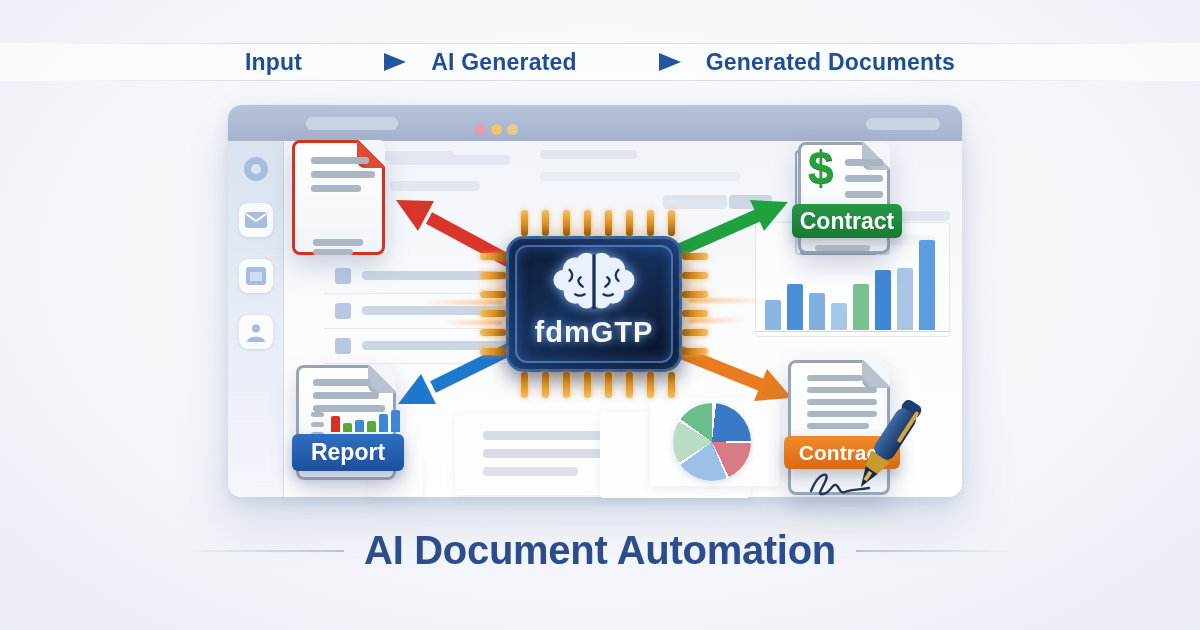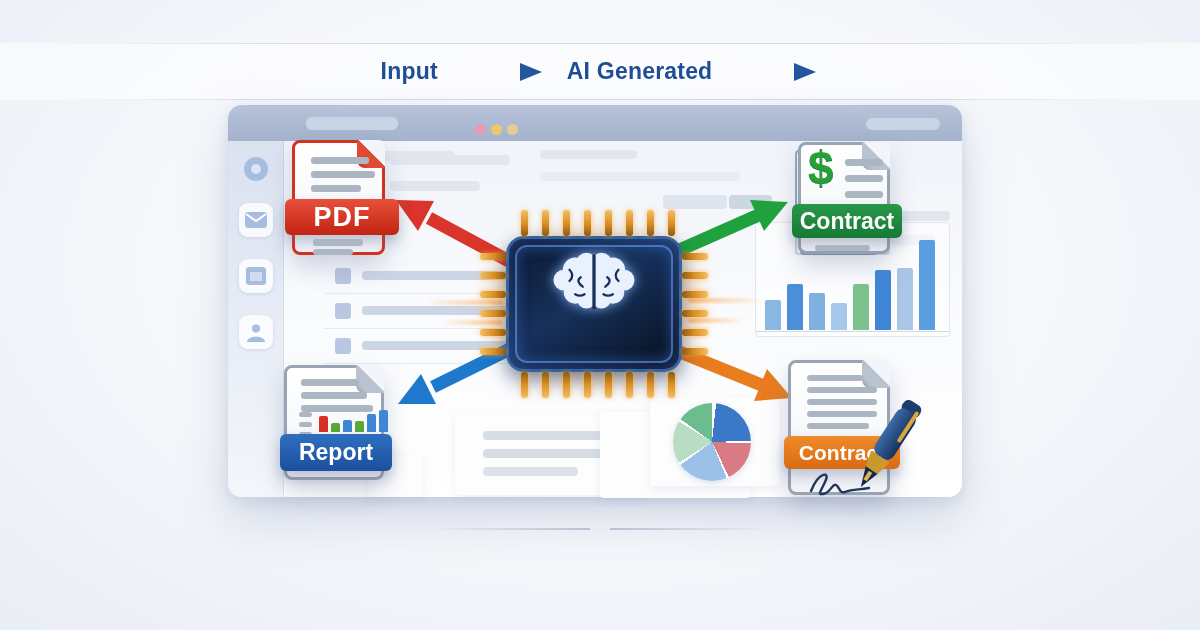--- a/index.html
+++ b/index.html
@@ -2,21 +2,21 @@
 <html><head>
 <meta charset="utf-8">
 <style>
   html,body{margin:0;padding:0;background:#fff;}
   *{box-sizing:border-box;}
   .stage{position:relative;width:1200px;height:630px;overflow:hidden;
     font-family:"Liberation Sans",sans-serif;
     background:radial-gradient(ellipse at 50% 42%,#ffffff 0%,#f5f7fb 55%,#e9edf4 100%);}
 
   
-  .flow-band{position:absolute;left:0;right:0;top:43px;height:57px;display:flex;align-items:center;
+  .flow-band{position:absolute;left:0;right:0;top:43px;height:38px;display:flex;align-items:center;
     justify-content:center;gap:22px;background:rgba(255,255,255,.55);}
   .flow-band::before,.flow-band::after{content:"";position:absolute;left:40px;right:40px;height:1px;
     background:linear-gradient(90deg,rgba(210,218,232,0),#d7dde9 20%,#d7dde9 80%,rgba(210,218,232,0));}
   .flow-band::before{top:0;} .flow-band::after{bottom:0;}
   .flow-step{font-size:23px;font-weight:bold;color:#1f4e96;letter-spacing:.2px;}
 
   
   .browser{position:absolute;left:228px;top:105px;width:734px;height:392px;border-radius:14px;
     background:linear-gradient(180deg,#eef2f8,#fafbfd 55%,#ffffff);
     box-shadow:0 22px 48px rgba(118,138,175,.28),0 5px 14px rgba(118,138,175,.18);}
@@ -123,20 +123,21 @@
     <svg class="flow-arrow" width="85" height="22">
       <defs>
           <linearGradient id="fg2" x1="0" y1="0" x2="1" y2="0">
         <stop offset="0" stop-color="#b6c9e8"></stop>
             <stop offset="1" stop-color="#2456a0"></stop>
           </linearGradient>
         </defs>
       <line x1="2" y1="11" x2="60" y2="11" stroke="url(#fg2)" stroke-width="7"></line>
       <polygon points="60,2 82,11 60,20" fill="#2456a0"></polygon>
     </svg>
+    <span class="flow-step">Generated Documents</span>
   </div>
 
   <div class="browser">
     <div class="topbar">
       <span class="dot d1"></span>
       <span class="dot d2"></span>
       <span class="dot d3"></span>
       <div class="pill left" style="left:78px;"></div>
       <div class="pill right"></div>
     </div>
@@ -237,36 +238,35 @@
       <line x1="670" y1="348" x2="764" y2="386" stroke-width="13" stroke="#e87c1e"></line>
       <polygon points="792,398 754,401 767,369" fill="#e87c1e"></polygon>
     </g>
   </svg>
 
   <div class="doc pdf" style="left:292px;top:140px;width:93px;height:115px;">
     <span class="fold"></span>
     <div class="dline" style="left:16px;top:14px;width:58px;"></div>
     <div class="dline" style="left:16px;top:28px;width:64px;"></div>
     <div class="dline" style="left:16px;top:42px;width:50px;"></div>
-    <div class="banner pdf" style="left:-10px;top:56px;width:114px;height:36px;">PDF</div>
     <div class="dline" style="left:18px;top:96px;width:50px;"></div>
     <div class="dline" style="left:18px;top:106px;width:40px;height:6px;"></div>
   </div>
 
   <div class="doc" style="left:798px;top:142px;width:92px;height:112px;">
     <span class="fold"></span>
     <span class="dollar">$</span>
     <div class="dline" style="left:44px;top:14px;width:38px;"></div>
     <div class="dline" style="left:44px;top:30px;width:38px;"></div>
     <div class="dline" style="left:44px;top:46px;width:38px;"></div>
     <div class="banner invoice" style="left:-9px;top:59px;width:110px;height:34px;">Contract</div>
     <div class="dline" style="left:14px;top:100px;width:55px;height:6px;"></div>
   </div>
 
-  <div class="doc" style="left:284px;top:365px;width:100px;height:115px;text-align:right;">
+  <div class="doc" style="left:296px;top:365px;width:100px;height:115px;text-align:right;">
     <span class="fold"></span>
     <div class="dline" style="left:14px;top:11px;width:58px;"></div>
     <div class="dline" style="left:14px;top:24px;width:66px;"></div>
     <div class="dline" style="left:14px;top:37px;width:72px;"></div>
     <div class="dline" style="left:12px;top:44px;width:13px;height:5px;"></div>
     <div class="dline" style="left:12px;top:54px;width:13px;height:5px;"></div>
     <div class="dline" style="left:12px;top:64px;width:13px;height:5px;"></div>
     <div class="bars sm" style="left:32px;top:40px;height:24px;">
         <i style="height: 16px; background: rgb(217, 48, 37);"></i>
         <i style="height: 9px; background: rgb(88, 168, 60);"></i>
@@ -361,19 +361,21 @@
       <path d="M50 6 V 64" stroke="#16305a" stroke-width="3.5" fill="none"></path>
       <g stroke="#16305a" stroke-width="2.4" fill="none" stroke-linecap="round">
         <path d="M24 22 q6 6 0 12"></path>
           <path d="M36 30 q-6 4 2 10"></path>
         <path d="M76 22 q-6 6 0 12"></path>
           <path d="M64 30 q6 4 -2 10"></path>
         <path d="M30 48 q5 3 10 0"></path>
           <path d="M70 48 q-5 3 -10 0"></path>
       </g>
     </svg>
+    <div class="chip-label">fdmGTP</div>
   </div>
 
   <div class="title-band">
     <div class="tline l"></div>
+    <div class="title">AI Document Automation</div>
     <div class="tline r"></div>
   </div>
 </div>
 
 </body></html>

